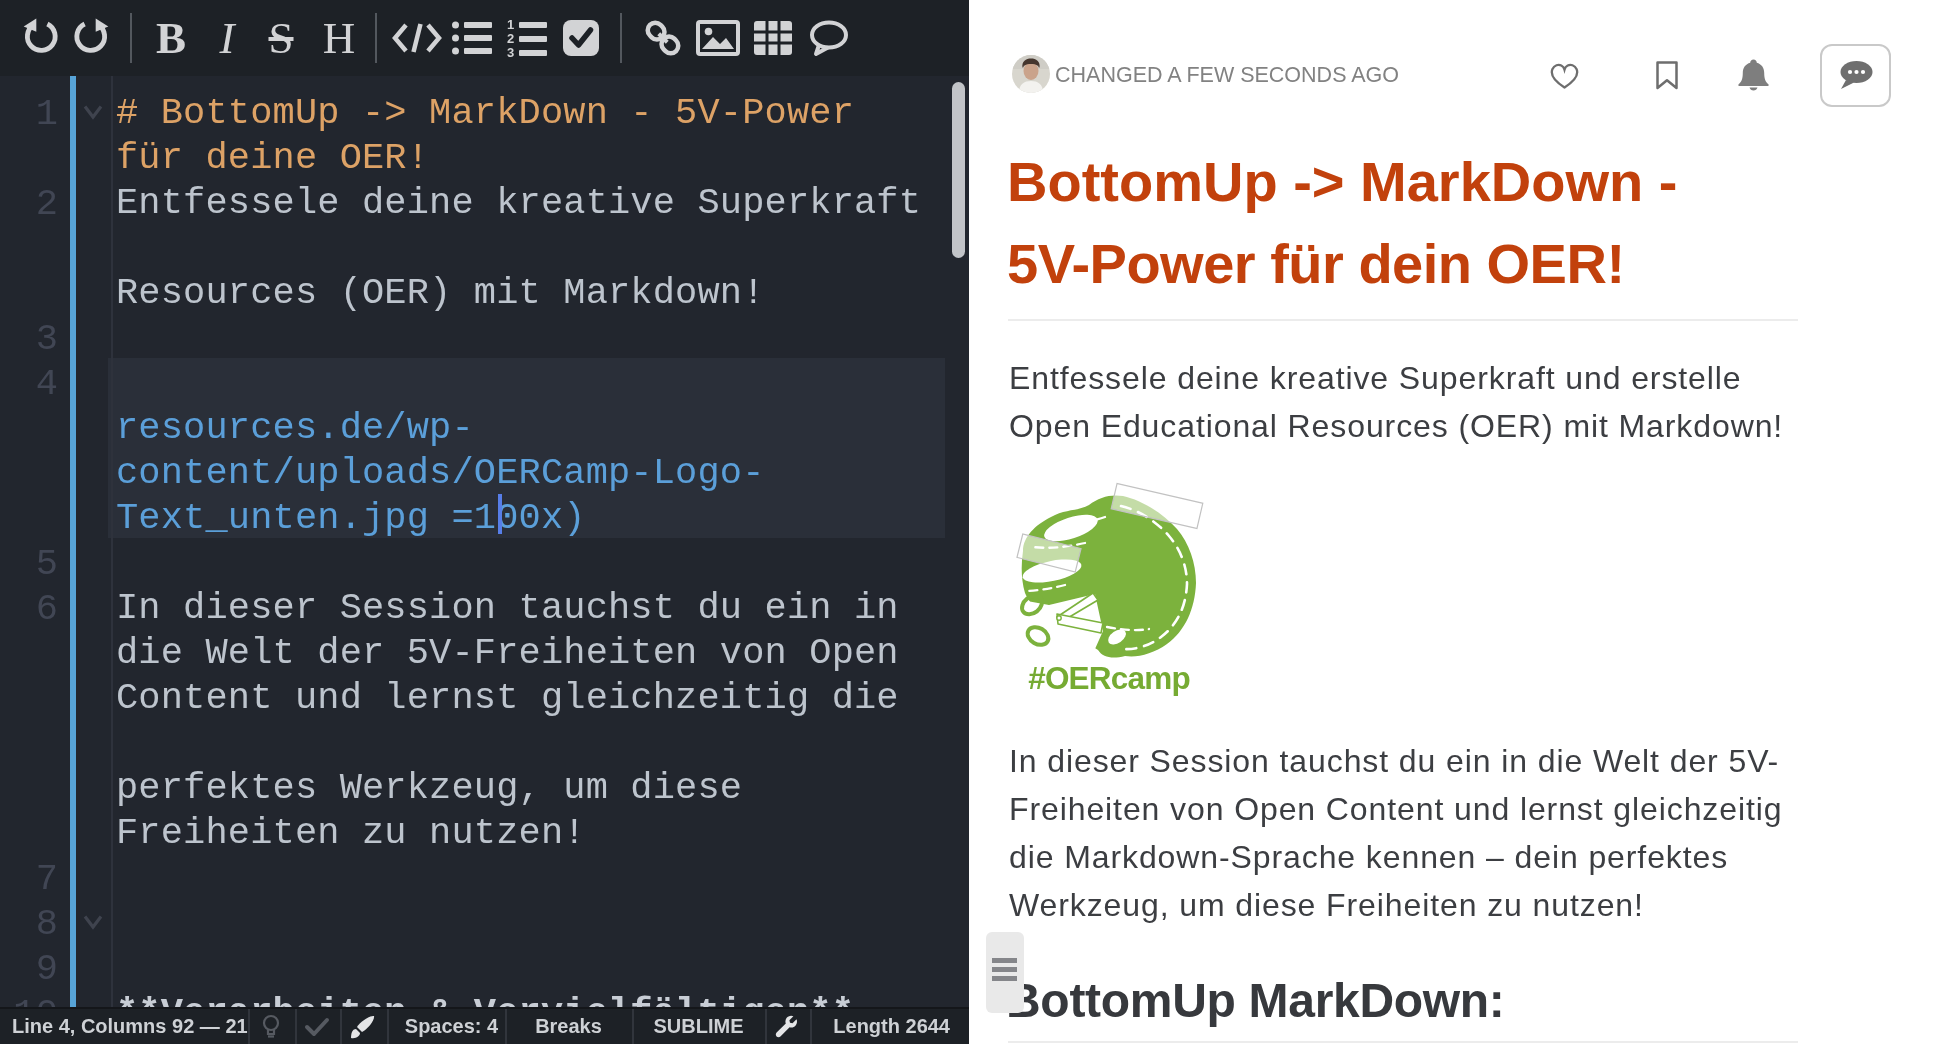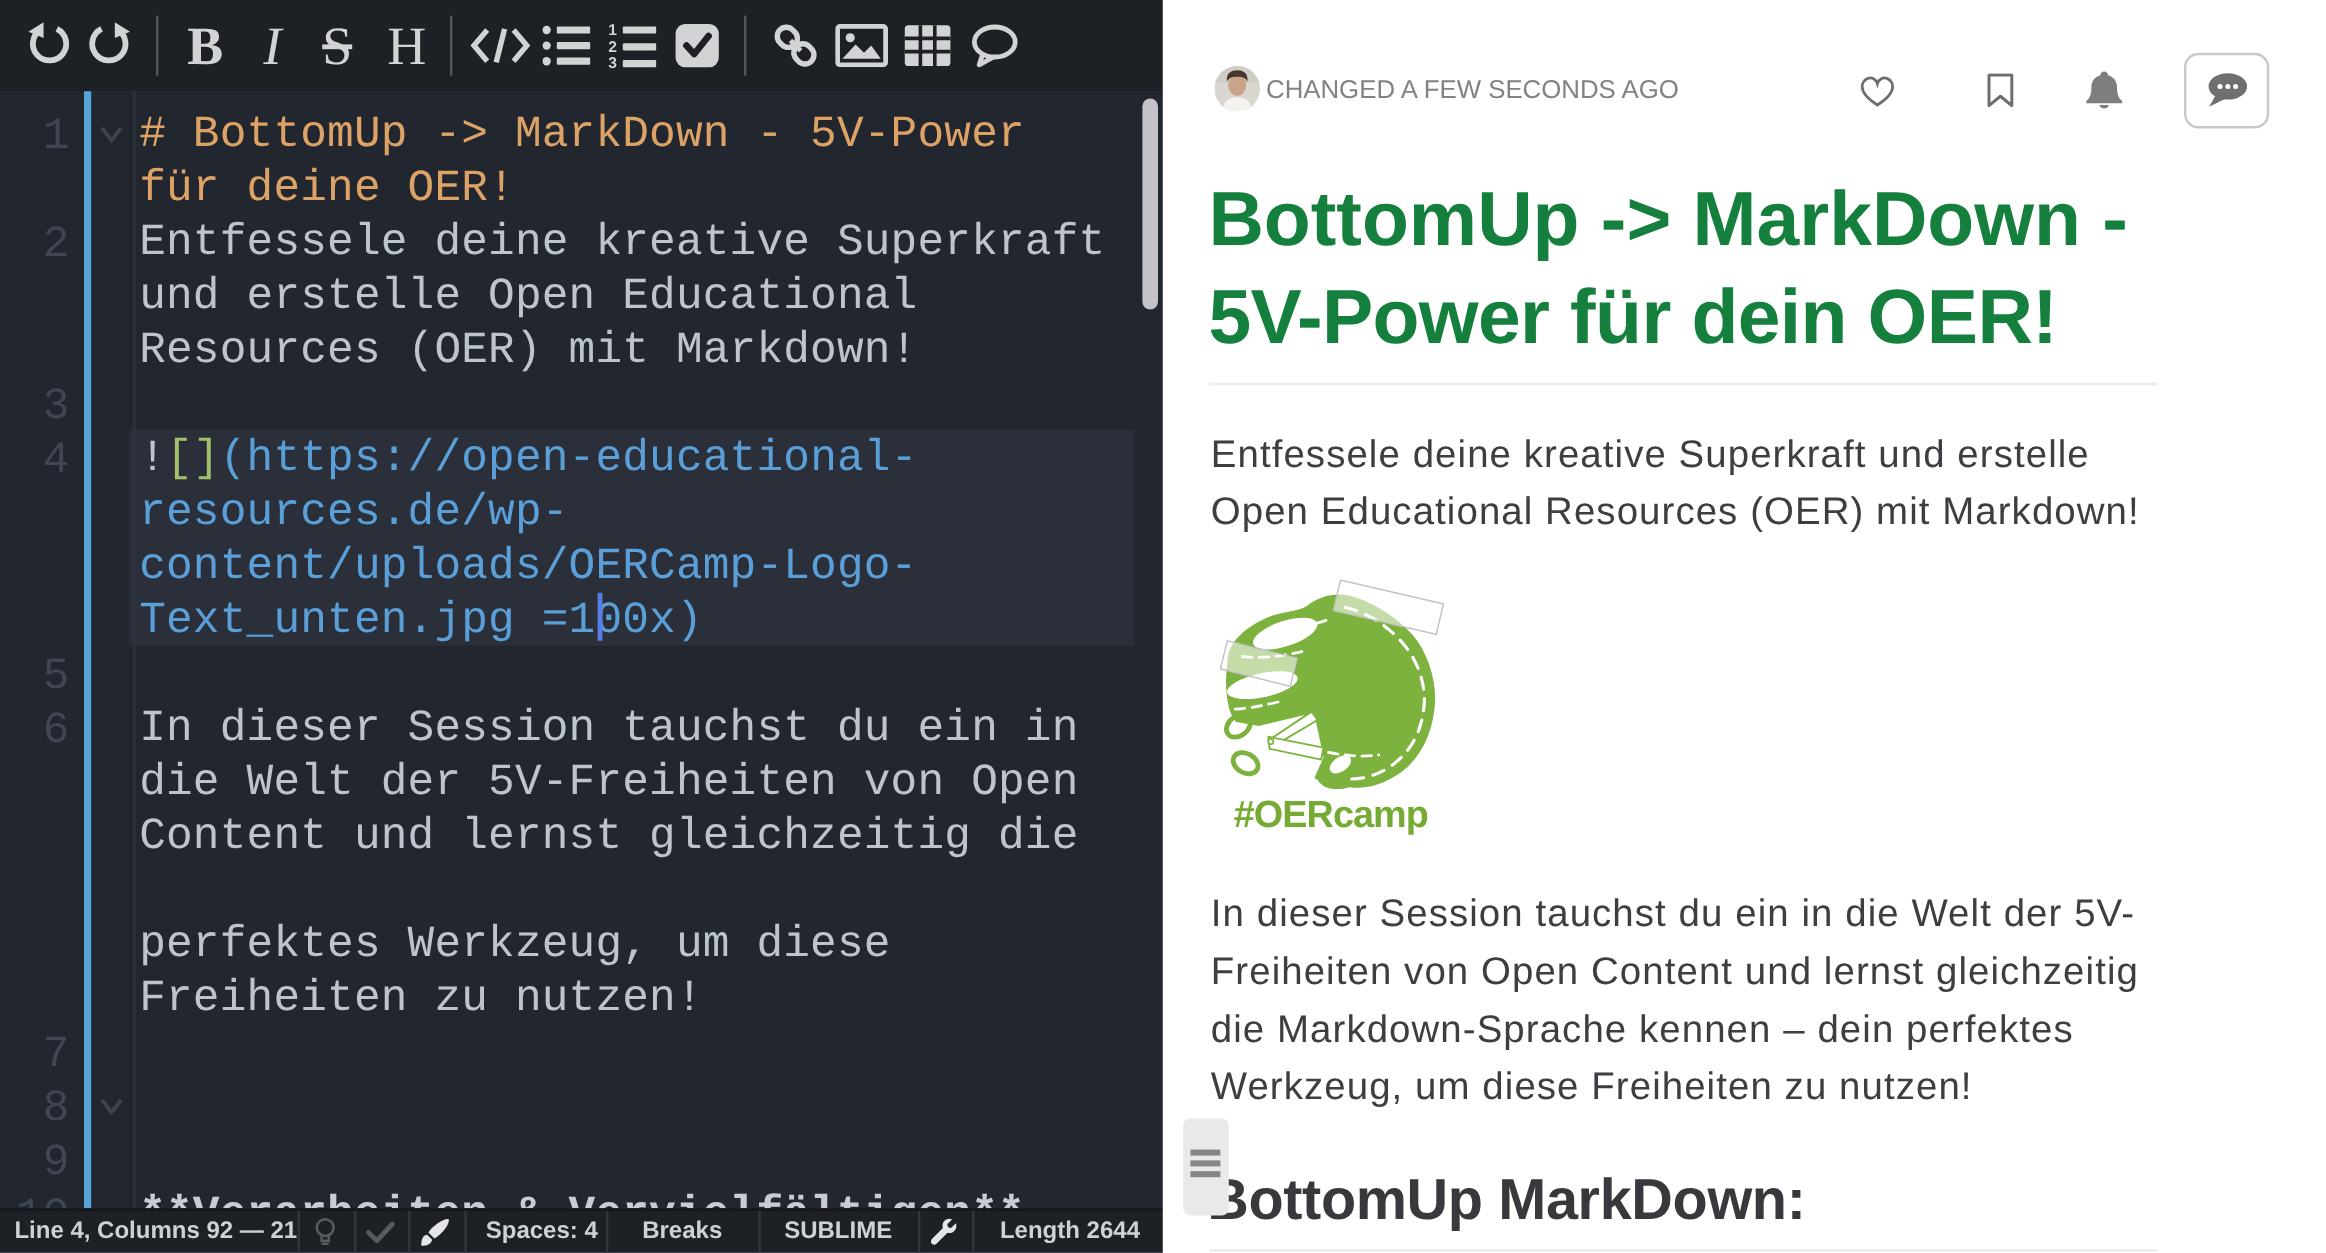--- a/index.html
+++ b/index.html
@@ -22,21 +22,21 @@
 #sthumb{position:absolute;left:952px;top:82px;width:13px;height:176px;background:#c2c4c8;border-radius:7px}
 .fold{position:absolute}
 #sb{position:absolute;left:0;top:1007px;width:969px;height:37px;background:#1d2126;border-top:2px solid #14161a}
 .sbt{position:absolute;top:0;height:35px;line-height:35px;color:#ced1d5;font-weight:bold;font-size:20px;white-space:pre}
 .sbsep{position:absolute;top:0;height:35px;width:2px;background:#31353c}
 .sbi{position:absolute;top:0;height:35px;display:flex;align-items:center;justify-content:center;transform:translateX(-50%)}
 #pv{position:absolute;left:969px;top:0;width:969px;height:1044px;background:#fff}
 #avatar{position:absolute;left:1012px;top:55px;width:38px;height:38px;border-radius:50%;overflow:hidden}
 #meta{position:absolute;left:1055px;top:60px;font-size:21.5px;color:#828282;letter-spacing:0;line-height:30px}
 #cbtn{position:absolute;left:1820px;top:44px;width:71px;height:63px;border:2px solid #c9c9c9;border-radius:12px;display:flex;align-items:center;justify-content:center}
-#h1{position:absolute;left:1007px;top:141px;width:820px;font-size:64px;font-weight:bold;line-height:82px;color:#15803d;white-space:nowrap}
+#h1{position:absolute;left:1007px;top:141px;width:820px;font-size:56px;font-weight:bold;line-height:82px;color:#c2410c;white-space:nowrap}
 #h1line{position:absolute;left:1008px;top:319px;width:790px;height:2px;background:#ececec}
 #p1{position:absolute;left:1009px;top:354px;font-size:32px;line-height:48px;color:#3c3e42;letter-spacing:0.9px;white-space:nowrap}
 #p2{position:absolute;left:1009px;top:737px;font-size:32px;line-height:48px;color:#3c3e42;letter-spacing:0.9px;white-space:nowrap}
 #h2{position:absolute;left:1006px;top:973px;font-size:48px;font-weight:bold;line-height:56px;color:#37393d;letter-spacing:-0.3px;white-space:nowrap}
 #h2line{position:absolute;left:1008px;top:1041px;width:790px;height:2px;background:#ececec}
 #handle{position:absolute;left:986px;top:932px;width:38px;height:81px;background:#e9e9e9;border-radius:6px}
 .hbar{position:absolute;left:6px;width:25px;height:5px;background:#85868a}
 </style></head>
 <body>
 <div id="ed"></div>
@@ -133,23 +133,21 @@
         <ellipse cx="21" cy="16" rx="17" ry="12.5" fill="none" stroke="#d2d3d5" stroke-width="4"></ellipse>
         <path d="M11 26 L8 35 L20 28.5" fill="none" stroke="#d2d3d5" stroke-width="4" stroke-linejoin="round"></path>
       </svg>
     </div>
   </div>
 <div id="code">
 <div id="hl"></div>
 <div class="crow" style="top:15px"><span class="orange"># BottomUp -&gt; MarkDown - 5V-Power</span></div>
 <div class="crow" style="top:60px"><span class="orange">für deine OER!</span></div>
 <div class="crow" style="top:105px">Entfessele deine kreative Superkraft</div>
-<div class="crow" style="top:150px">und erstelle Open Educational</div>
 <div class="crow" style="top:195px">Resources (OER) mit Markdown!</div>
-<div class="crow" style="top:285px">!<span class="green">[]</span><span class="blue">(https://open-educational-</span></div>
 <div class="crow" style="top:330px"><span class="blue">resources.de/wp-</span></div>
 <div class="crow" style="top:375px"><span class="blue">content/uploads/OERCamp-Logo-</span></div>
 <div class="crow" style="top:420px"><span class="blue">Text_unten.jpg =100x)</span></div>
 <div class="crow" style="top:510px">In dieser Session tauchst du ein in</div>
 <div class="crow" style="top:555px">die Welt der 5V-Freiheiten von Open</div>
 <div class="crow" style="top:600px">Content und lernst gleichzeitig die</div>
 <div class="crow" style="top:690px">perfektes Werkzeug, um diese</div>
 <div class="crow" style="top:735px">Freiheiten zu nutzen!</div>
 <div class="crow" style="top:915px"><span style="font-weight:bold;color:#c8cdd5">**Verarbeiten &amp; Vervielfältigen**</span></div>
 <div class="lnum" style="top:15px">1</div>

